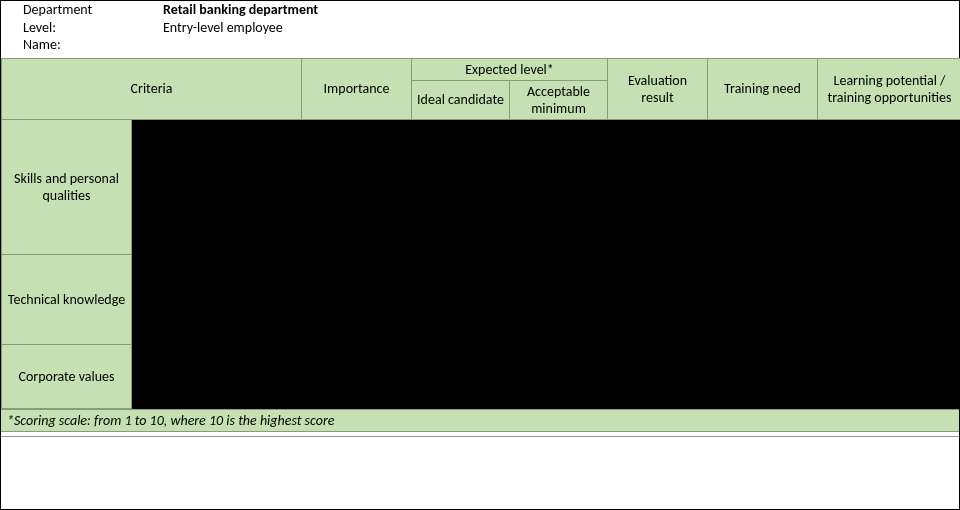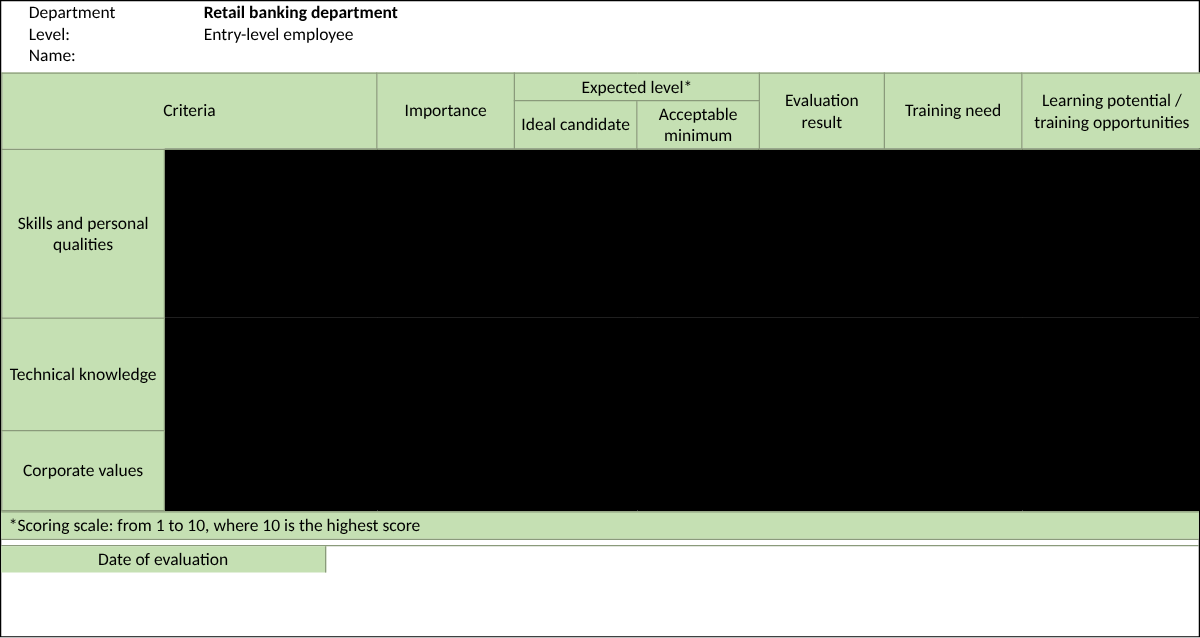--- a/index.html
+++ b/index.html
@@ -52,20 +52,21 @@
     text-align: center;
     font-size: 14px;
     border: 1px solid #8a9a7b;
   }
   .black-cell {
     background: #000;
     border: 1px solid #000;
   }
   .footnote {
     background: #c5e0b3;
+    font-style: italic;
     padding: 2px 6px;
     font-size: 14px;
     border-top: 1px solid #8a9a7b;
   }
   .footer-row {
     display: flex;
     border-top: 1px solid #8a9a7b;
   }
   .footer-label {
     background: #c5e0b3;
@@ -148,17 +149,16 @@
     </tr>
   </tbody>
     </table>
 
   <div class="footnote">*Scoring scale: from 1 to 10, where 10 is the highest score</div>
 
   <div class="footer-row">
     <div class="footer-value"></div>
   </div>
   <div class="footer-row" style="border-bottom:none">
-    <div class="footer-label">Date of evaluation</div>
     <div class="footer-value"></div>
   </div>
 
 </div>
 
 </body></html>

